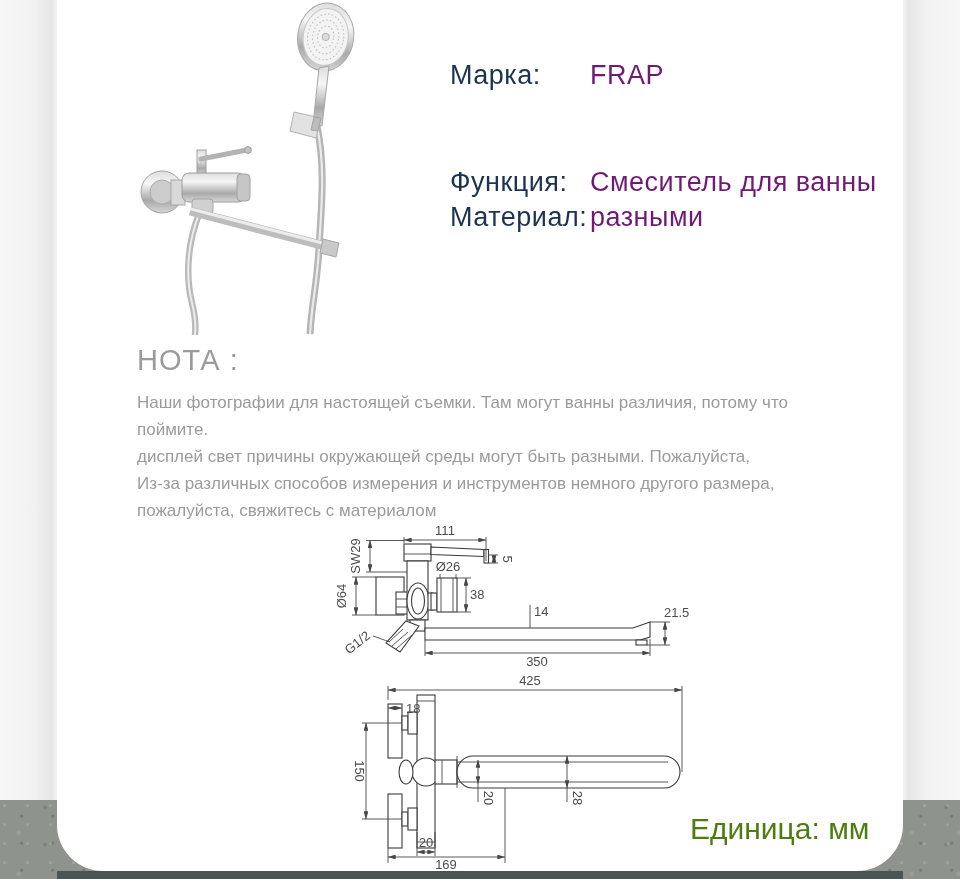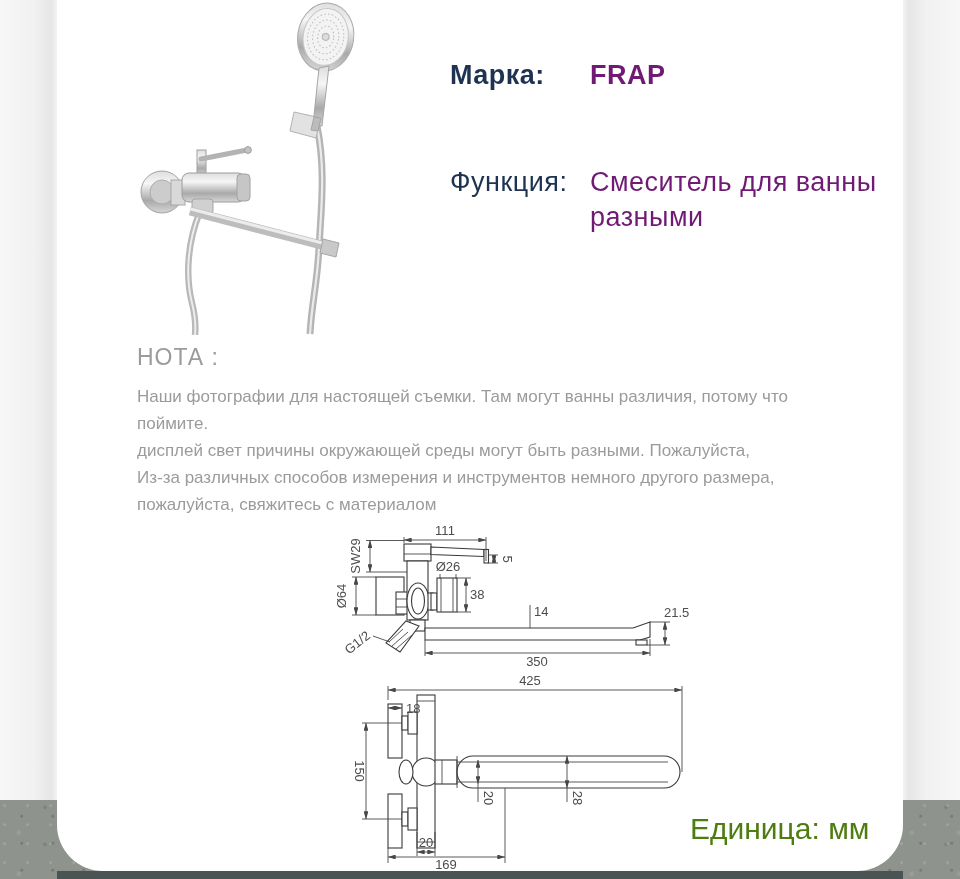--- a/index.html
+++ b/index.html
@@ -29,21 +29,21 @@
     position:absolute;left:57px;top:871px;width:846px;height:8px;z-index:3;
     background:#4a5452;
   }
   .content{position:absolute;left:0;top:0;width:960px;height:879px;z-index:4;}
 
   .spec-row{position:absolute;left:450px;width:470px;height:34px;}
   .spec-label{position:absolute;left:0;top:0;font-size:27px;color:#1d3351;letter-spacing:.5px;}
   .spec-value{position:absolute;left:140px;top:0;font-size:27px;color:#701a75;letter-spacing:.5px;white-space:nowrap;}
 
   .note{position:absolute;left:137px;top:344px;width:700px;color:#9b9b9b;}
-  .note-title{font-size:23px;margin:0 0 12px 0;letter-spacing:1px;}
+  .note-title{font-size:29px;margin:0 0 12px 0;letter-spacing:1px;}
   .note-line{font-size:17px;line-height:27px;white-space:nowrap;}
 
   .unit{position:absolute;left:690px;top:812px;font-size:30px;color:#4d7c0f;}
 
   svg text{font-family:"Liberation Sans","DejaVu Sans",sans-serif;}
   .dt{fill:#4d4d4d;font-size:13px;}
   .dl{stroke:#474747;stroke-width:0.9;fill:none;}
   .sh{stroke:#3a3a3a;stroke-width:1.1;fill:#ffffff;}
   .shf{stroke:#3a3a3a;stroke-width:1.1;fill:none;}
 </style>
@@ -114,29 +114,30 @@
         <rect x="92" y="199" width="21" height="15" rx="3" fill="#d0d0d0" stroke="#a5a5a5"></rect>
       </g>
 
       <g>
         <path d="M90,211 L229,247" stroke="#bdbdbd" stroke-width="9" fill="none"></path>
         <path d="M90,208.8 L229,244.8" stroke="#ececec" stroke-width="3" fill="none"></path>
         <polygon points="223,239 239,243 236,257 220,253" fill="#c9c9c9" stroke="#a6a6a6"></polygon>
       </g>
     </svg>
 
-    <div class="spec-row" style="top:60px;font-weight:bold;">
+    <div class="spec-row" style="top:60px;">
       <span class="spec-label">Марка:</span>
       <span class="spec-value">FRAP</span>
     </div>
     <div class="spec-row" style="top:131px;margin-top:36px;">
       <span class="spec-label">Функция:</span>
       <span class="spec-value">Смеситель для ванны</span>
     </div>
     <div class="spec-row" style="top:202px;">
+      <span class="spec-label">Материал:</span>
       <span class="spec-value">разными</span>
     </div>
 
     <div class="note">
       <div class="note-title">НОТА :</div>
       <div class="note-line">Наши фотографии для настоящей съемки. Там могут ванны различия, потому что</div>
       <div class="note-line">поймите.</div>
       <div class="note-line">дисплей свет причины окружающей среды могут быть разными. Пожалуйста,</div>
       <div class="note-line">Из-за различных способов измерения и инструментов немного другого размера,</div>
       <div class="note-line">пожалуйста, свяжитесь с материалом</div>

